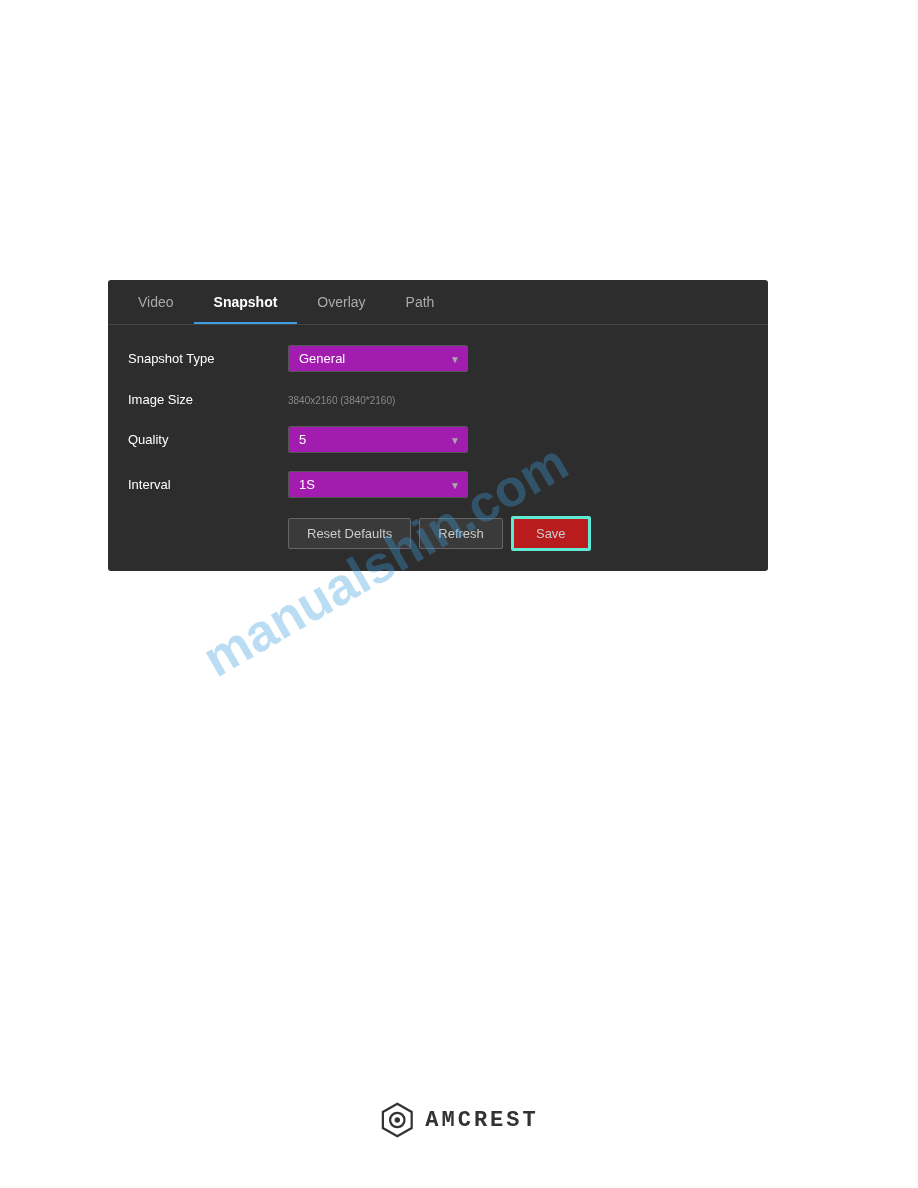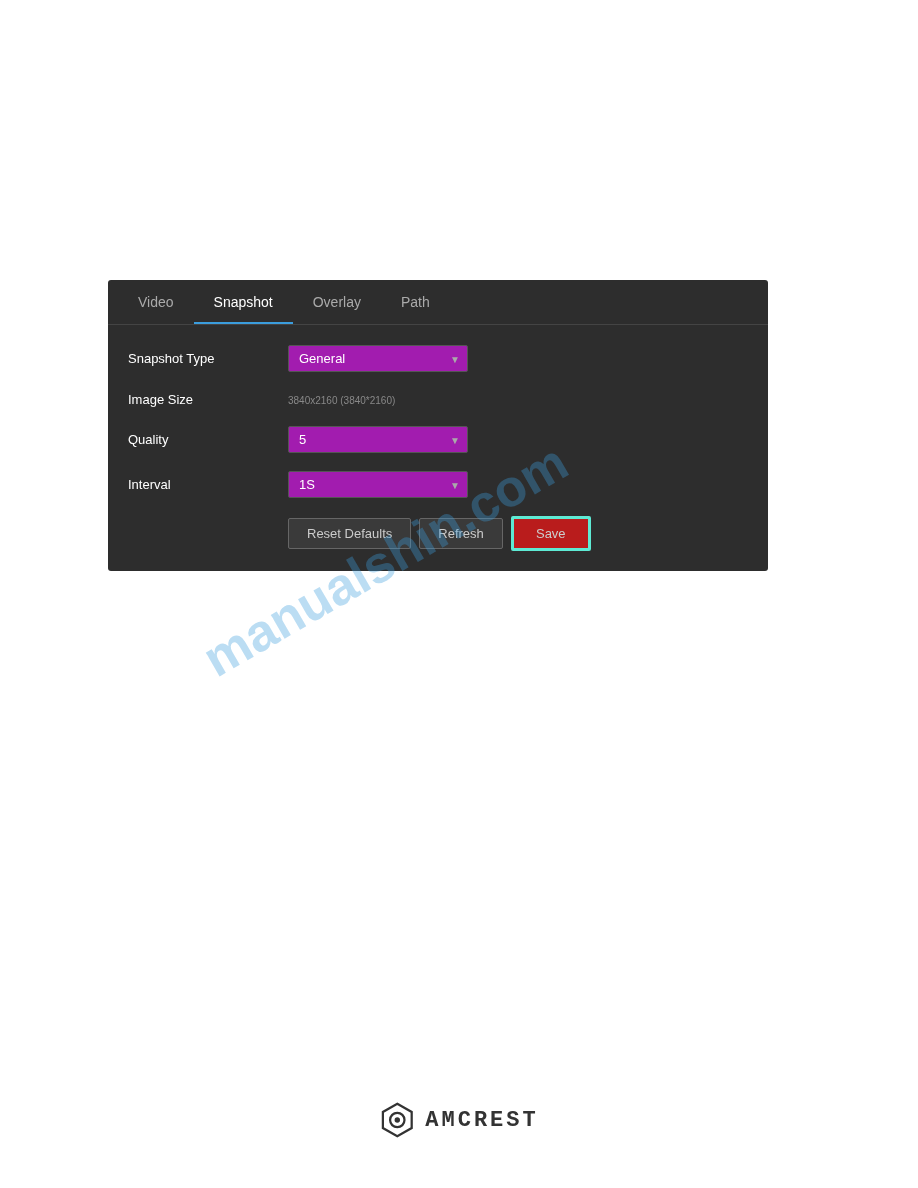--- a/index.html
+++ b/index.html
@@ -51,21 +51,21 @@
     .tab {
       padding: 14px 20px;
       color: #aaa;
       font-size: 14px;
       cursor: pointer;
       position: relative;
     }
 
     .tab.active {
       color: #ffffff;
-      font-weight: normal;
+      font-weight: bold;
     }
 
     .tab.active::after {
       content: '';
       position: absolute;
       bottom: 0;
       left: 0;
       right: 0;
       height: 2px;
       background: #3b9ddd;

